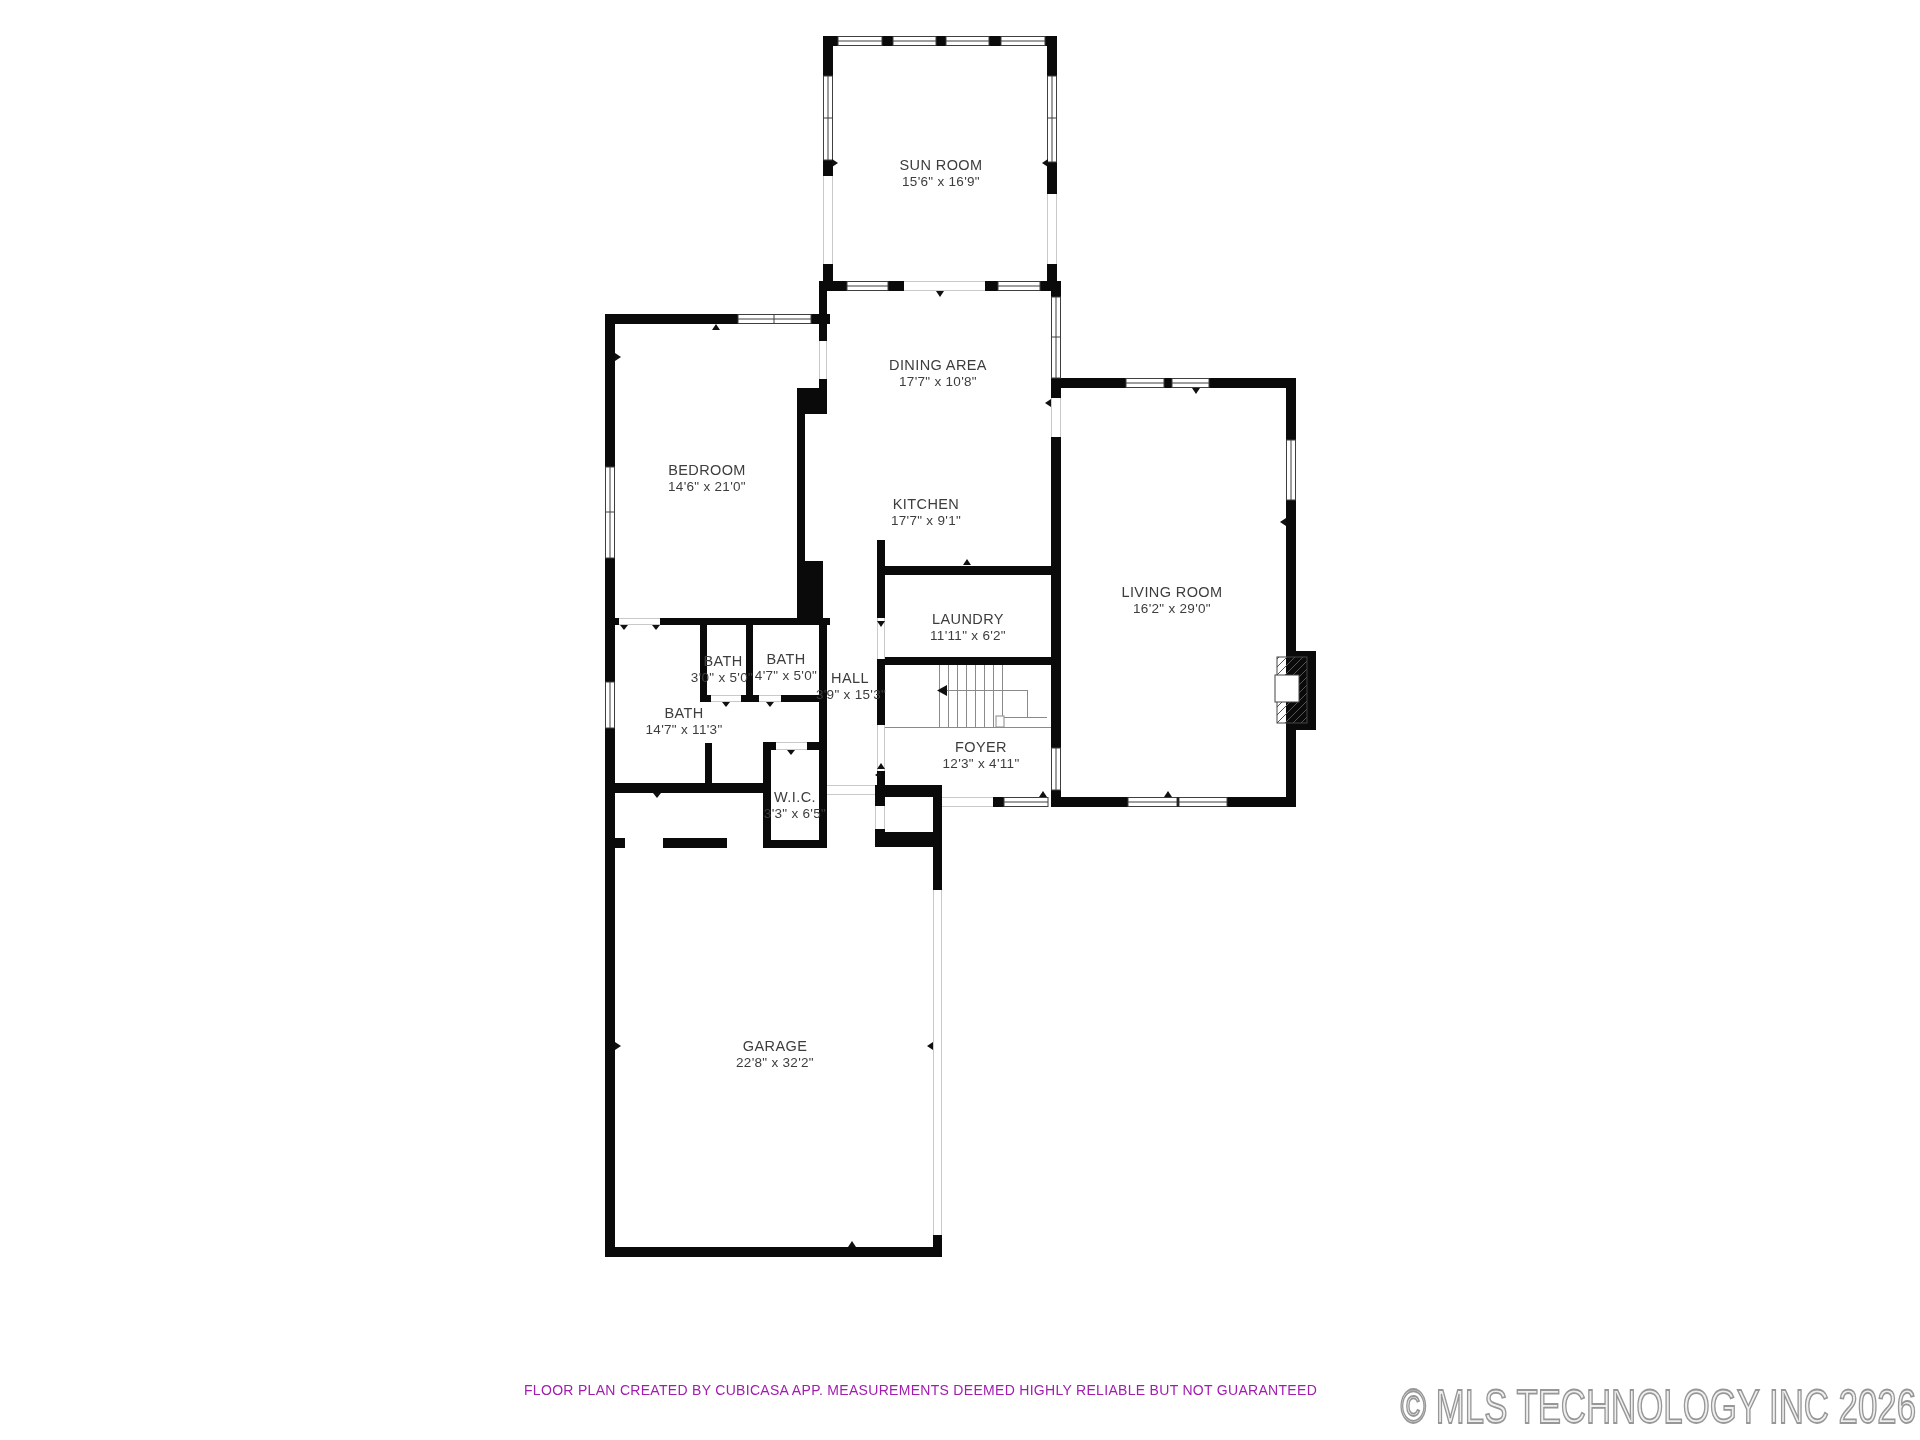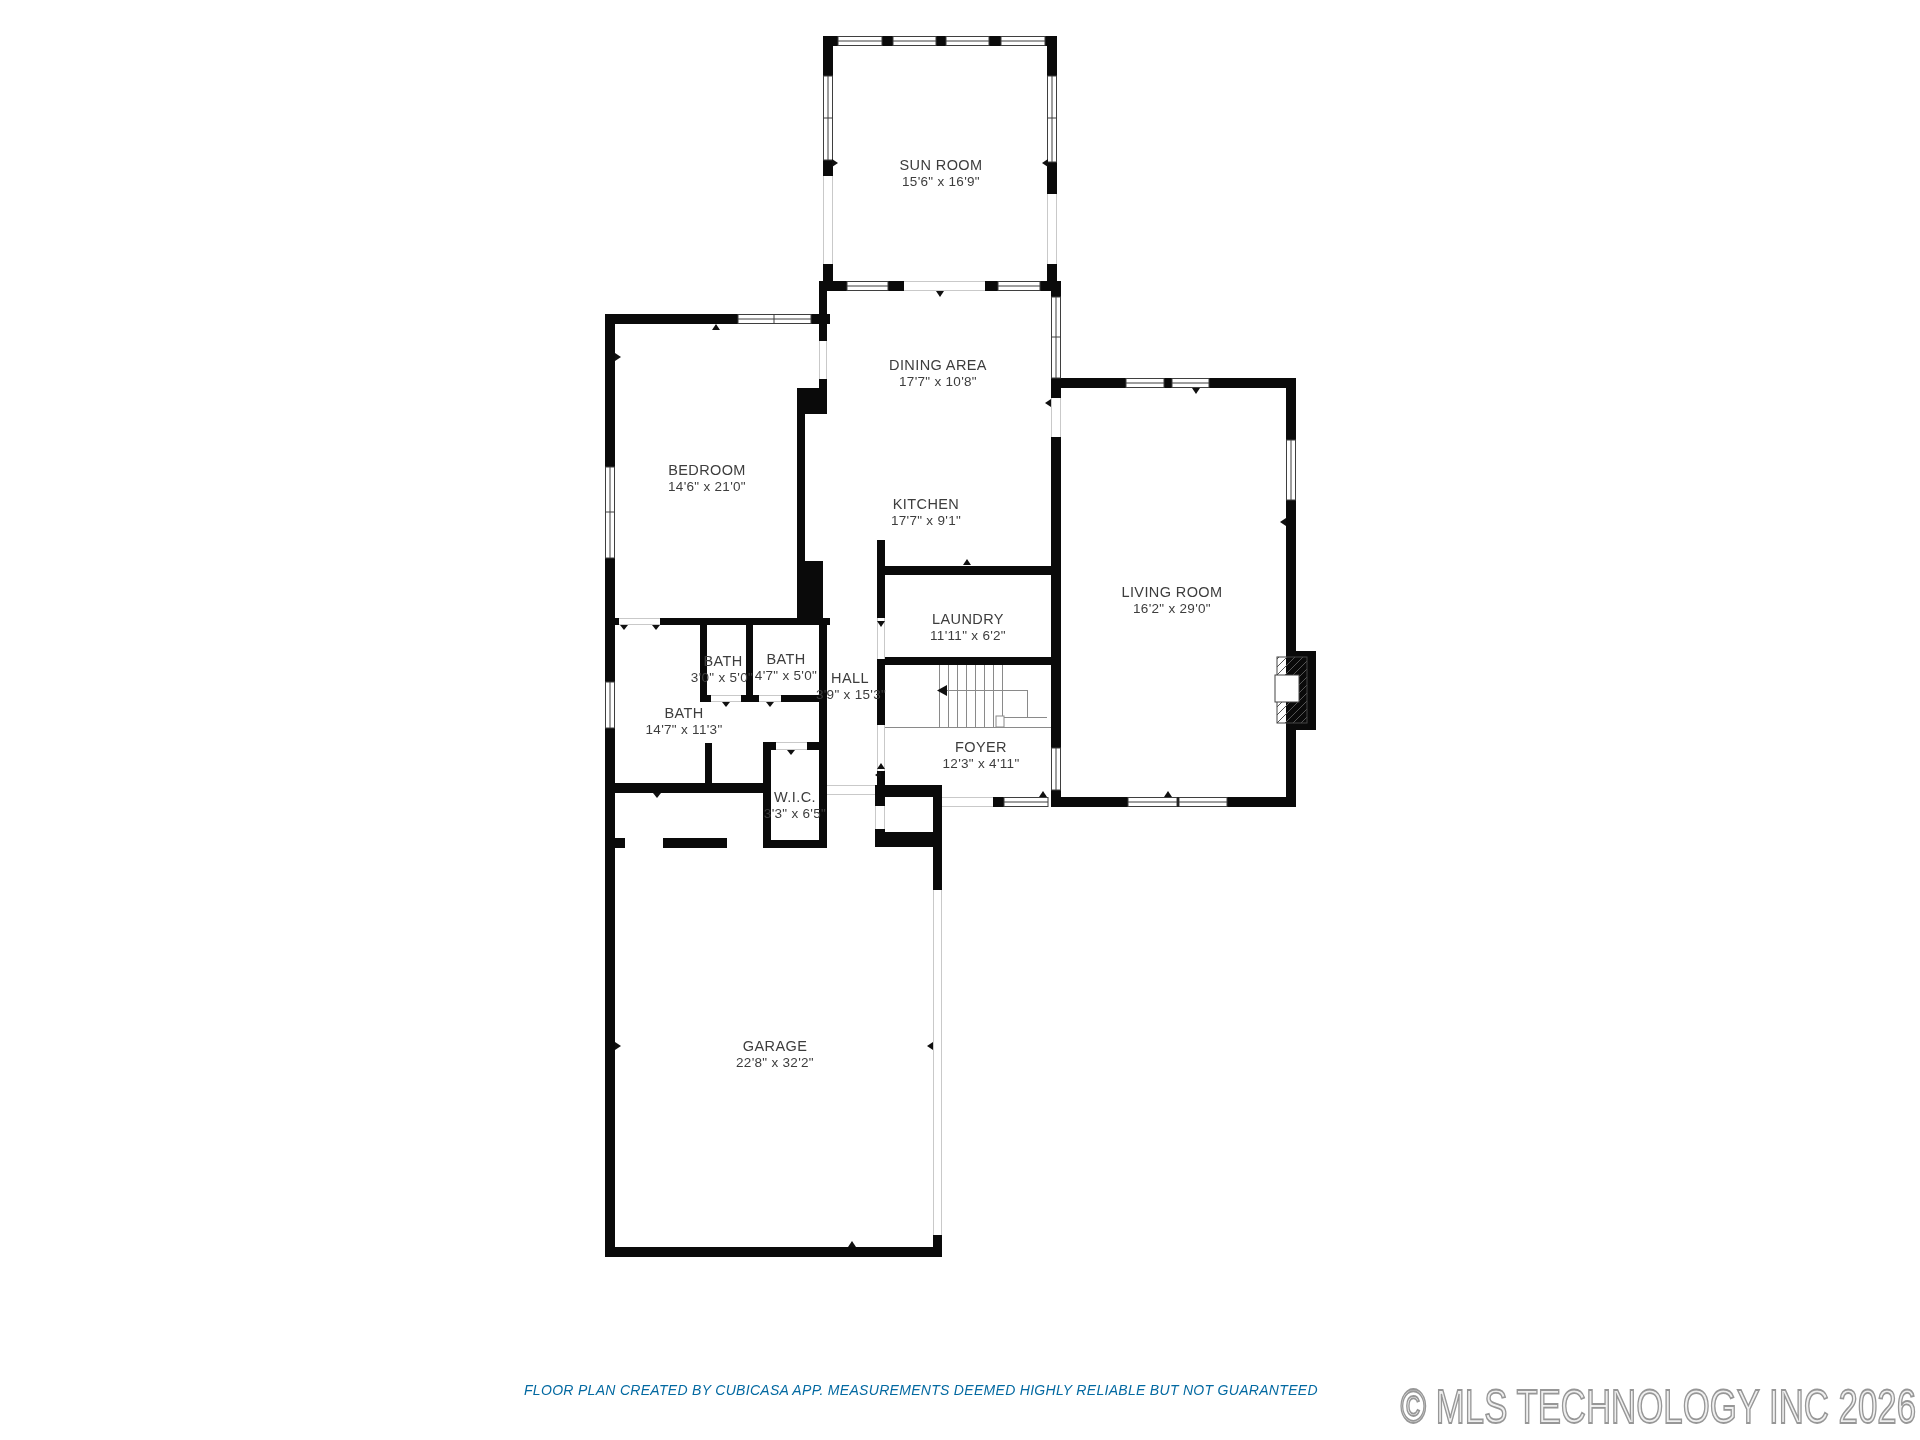--- a/index.html
+++ b/index.html
@@ -14,21 +14,21 @@
   .open-line{stroke:#c9c9c9;stroke-width:1}
   .stair-line{stroke:#8a8a8a;stroke-width:1;fill:none}
   .stair-notch{fill:#ffffff;stroke:#8a8a8a;stroke-width:1}
   .tick{fill:#101010}
   .fp-hatch{stroke:#444;stroke-width:1;fill:url(#hatch)}
   .fp-notch{fill:#ffffff;stroke:#444;stroke-width:1}
   .room-name{font-size:14.5px;fill:#3d3d3d;text-anchor:middle;letter-spacing:.4px}
   .room-dims{font-size:13.5px;fill:#3d3d3d;text-anchor:middle;letter-spacing:.3px}
   .footer-note{
     position:absolute;left:524px;top:1382px;
-    font-size:14px;letter-spacing:.3px;color:#0369a1;white-space:nowrap;font-style:italic;
+    font-size:14px;letter-spacing:.3px;color:#a21caf;white-space:nowrap;
   }
   .watermark{
     position:absolute;right:4px;top:1378px;
     font-size:49px;letter-spacing:0;white-space:nowrap;
     color:rgba(150,150,150,.15);
     -webkit-text-stroke:1.8px #979797;
     transform:scaleX(.71);transform-origin:right center;
   }
 </style>
 </head>

